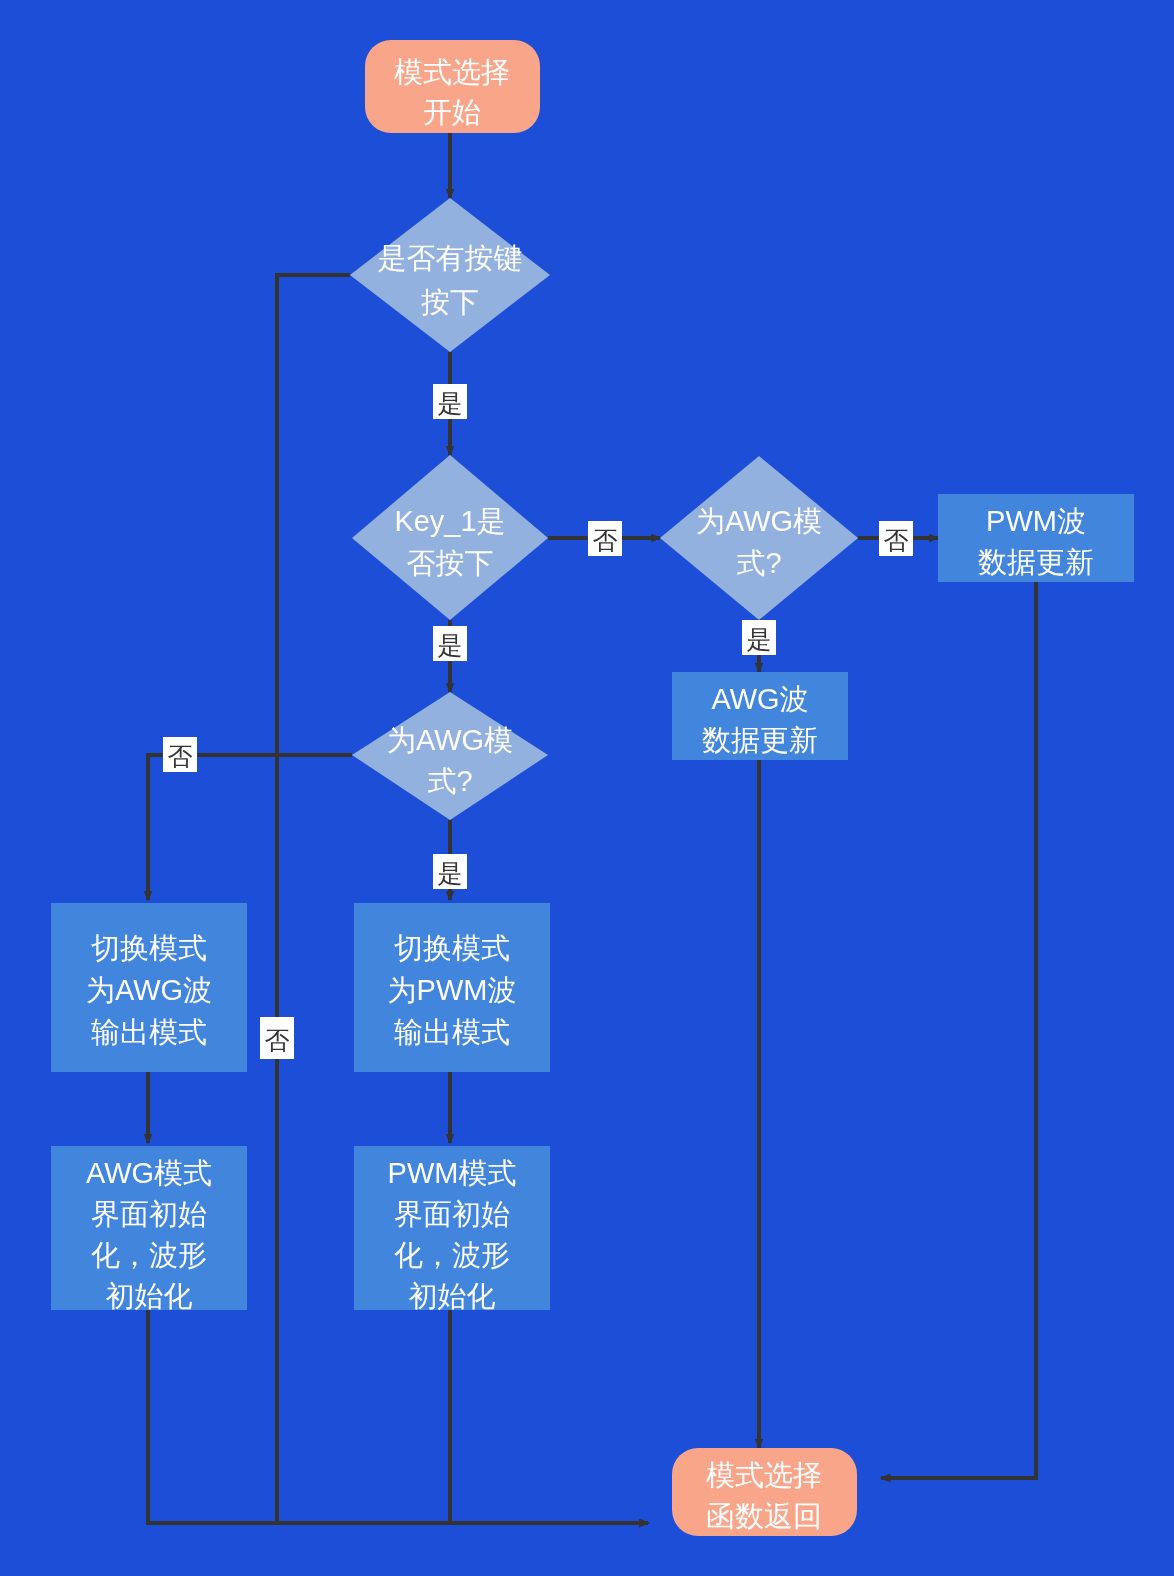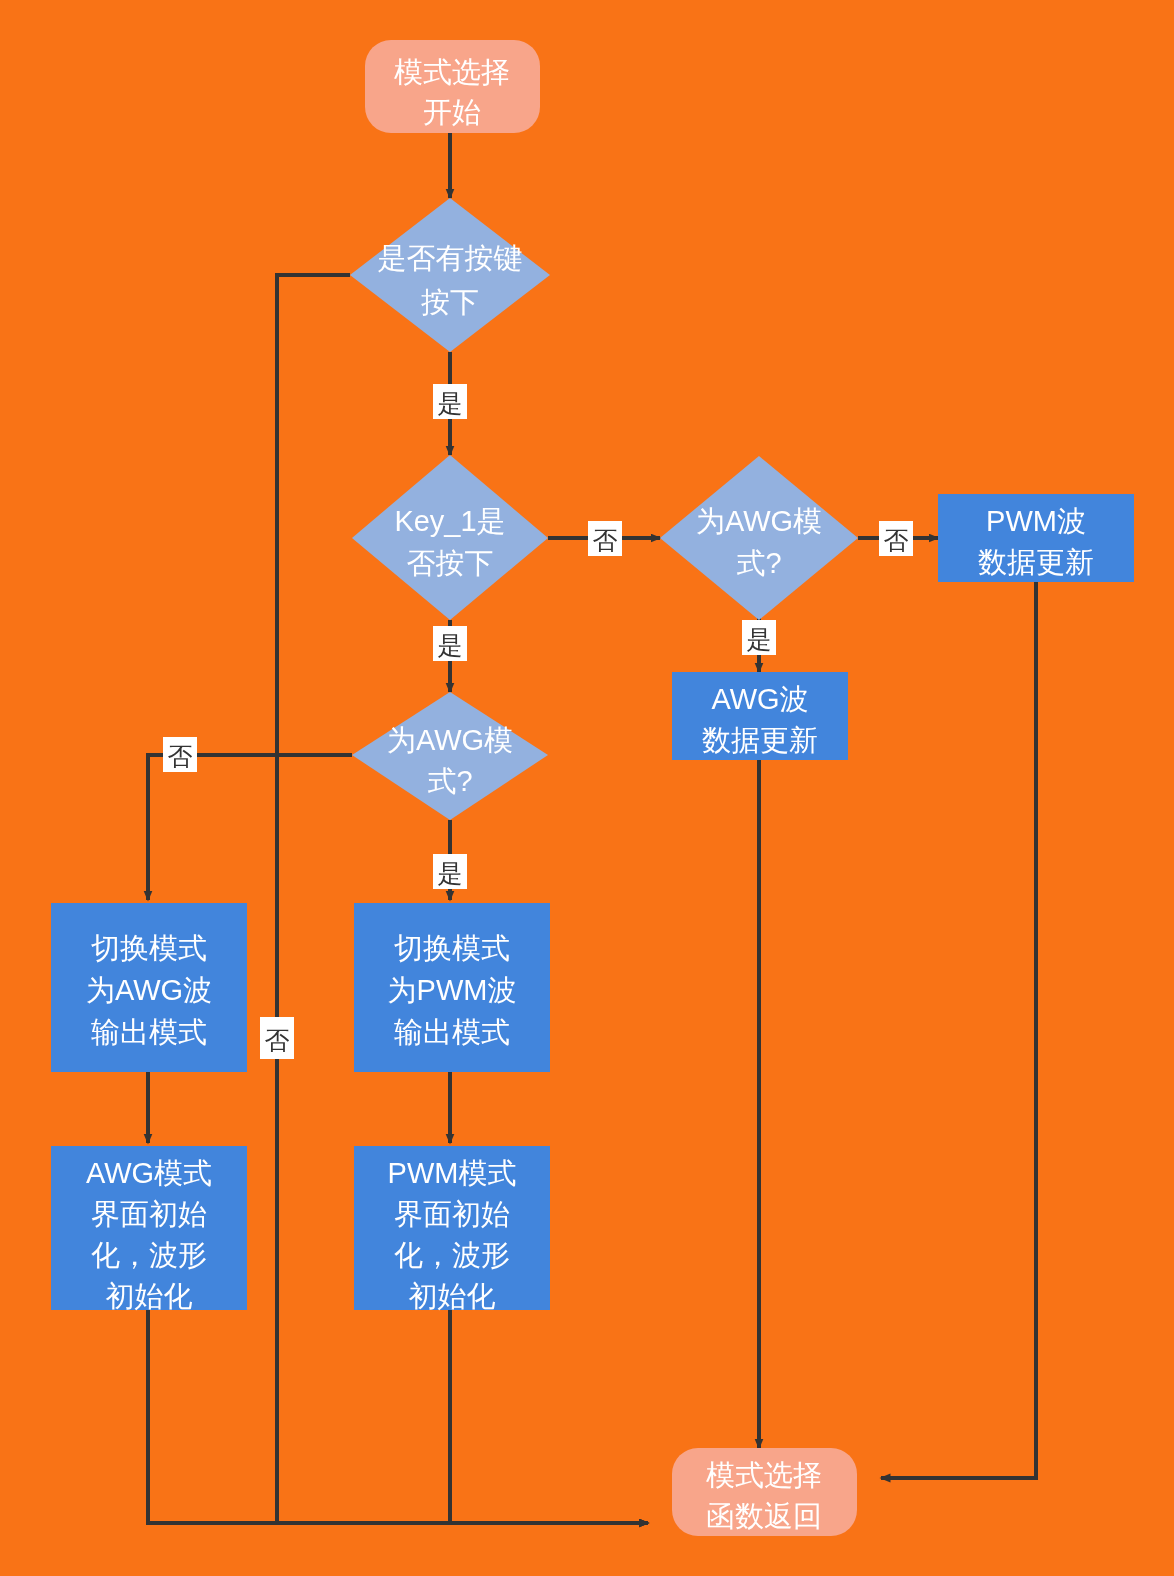--- a/index.html
+++ b/index.html
@@ -1,16 +1,16 @@
 <!DOCTYPE html>
 <html><head>
 <meta charset="utf-8">
 <style>
   html,body{margin:0;padding:0;background:#000;}
-  #stage{position:relative;width:1174px;height:1576px;background:#f97316;overflow:hidden;
+  #stage{position:relative;width:1174px;height:1576px;background:#1d4ed8;overflow:hidden;
          font-family:"Liberation Sans","DejaVu Sans",sans-serif;}
   svg{position:absolute;left:0;top:0;}
   .nodeText{fill:#ffffff;font-size:29px;font-family:"Liberation Sans","DejaVu Sans",sans-serif;text-anchor:middle;}
   .edgeLabel{font-size:25px;font-family:"Liberation Sans","DejaVu Sans",sans-serif;text-anchor:middle;fill:#333333;}
 </style>
 </head>
 <body>
 
 <div id="stage">
 <svg width="1174" height="1576" viewBox="0 0 1174 1576">

